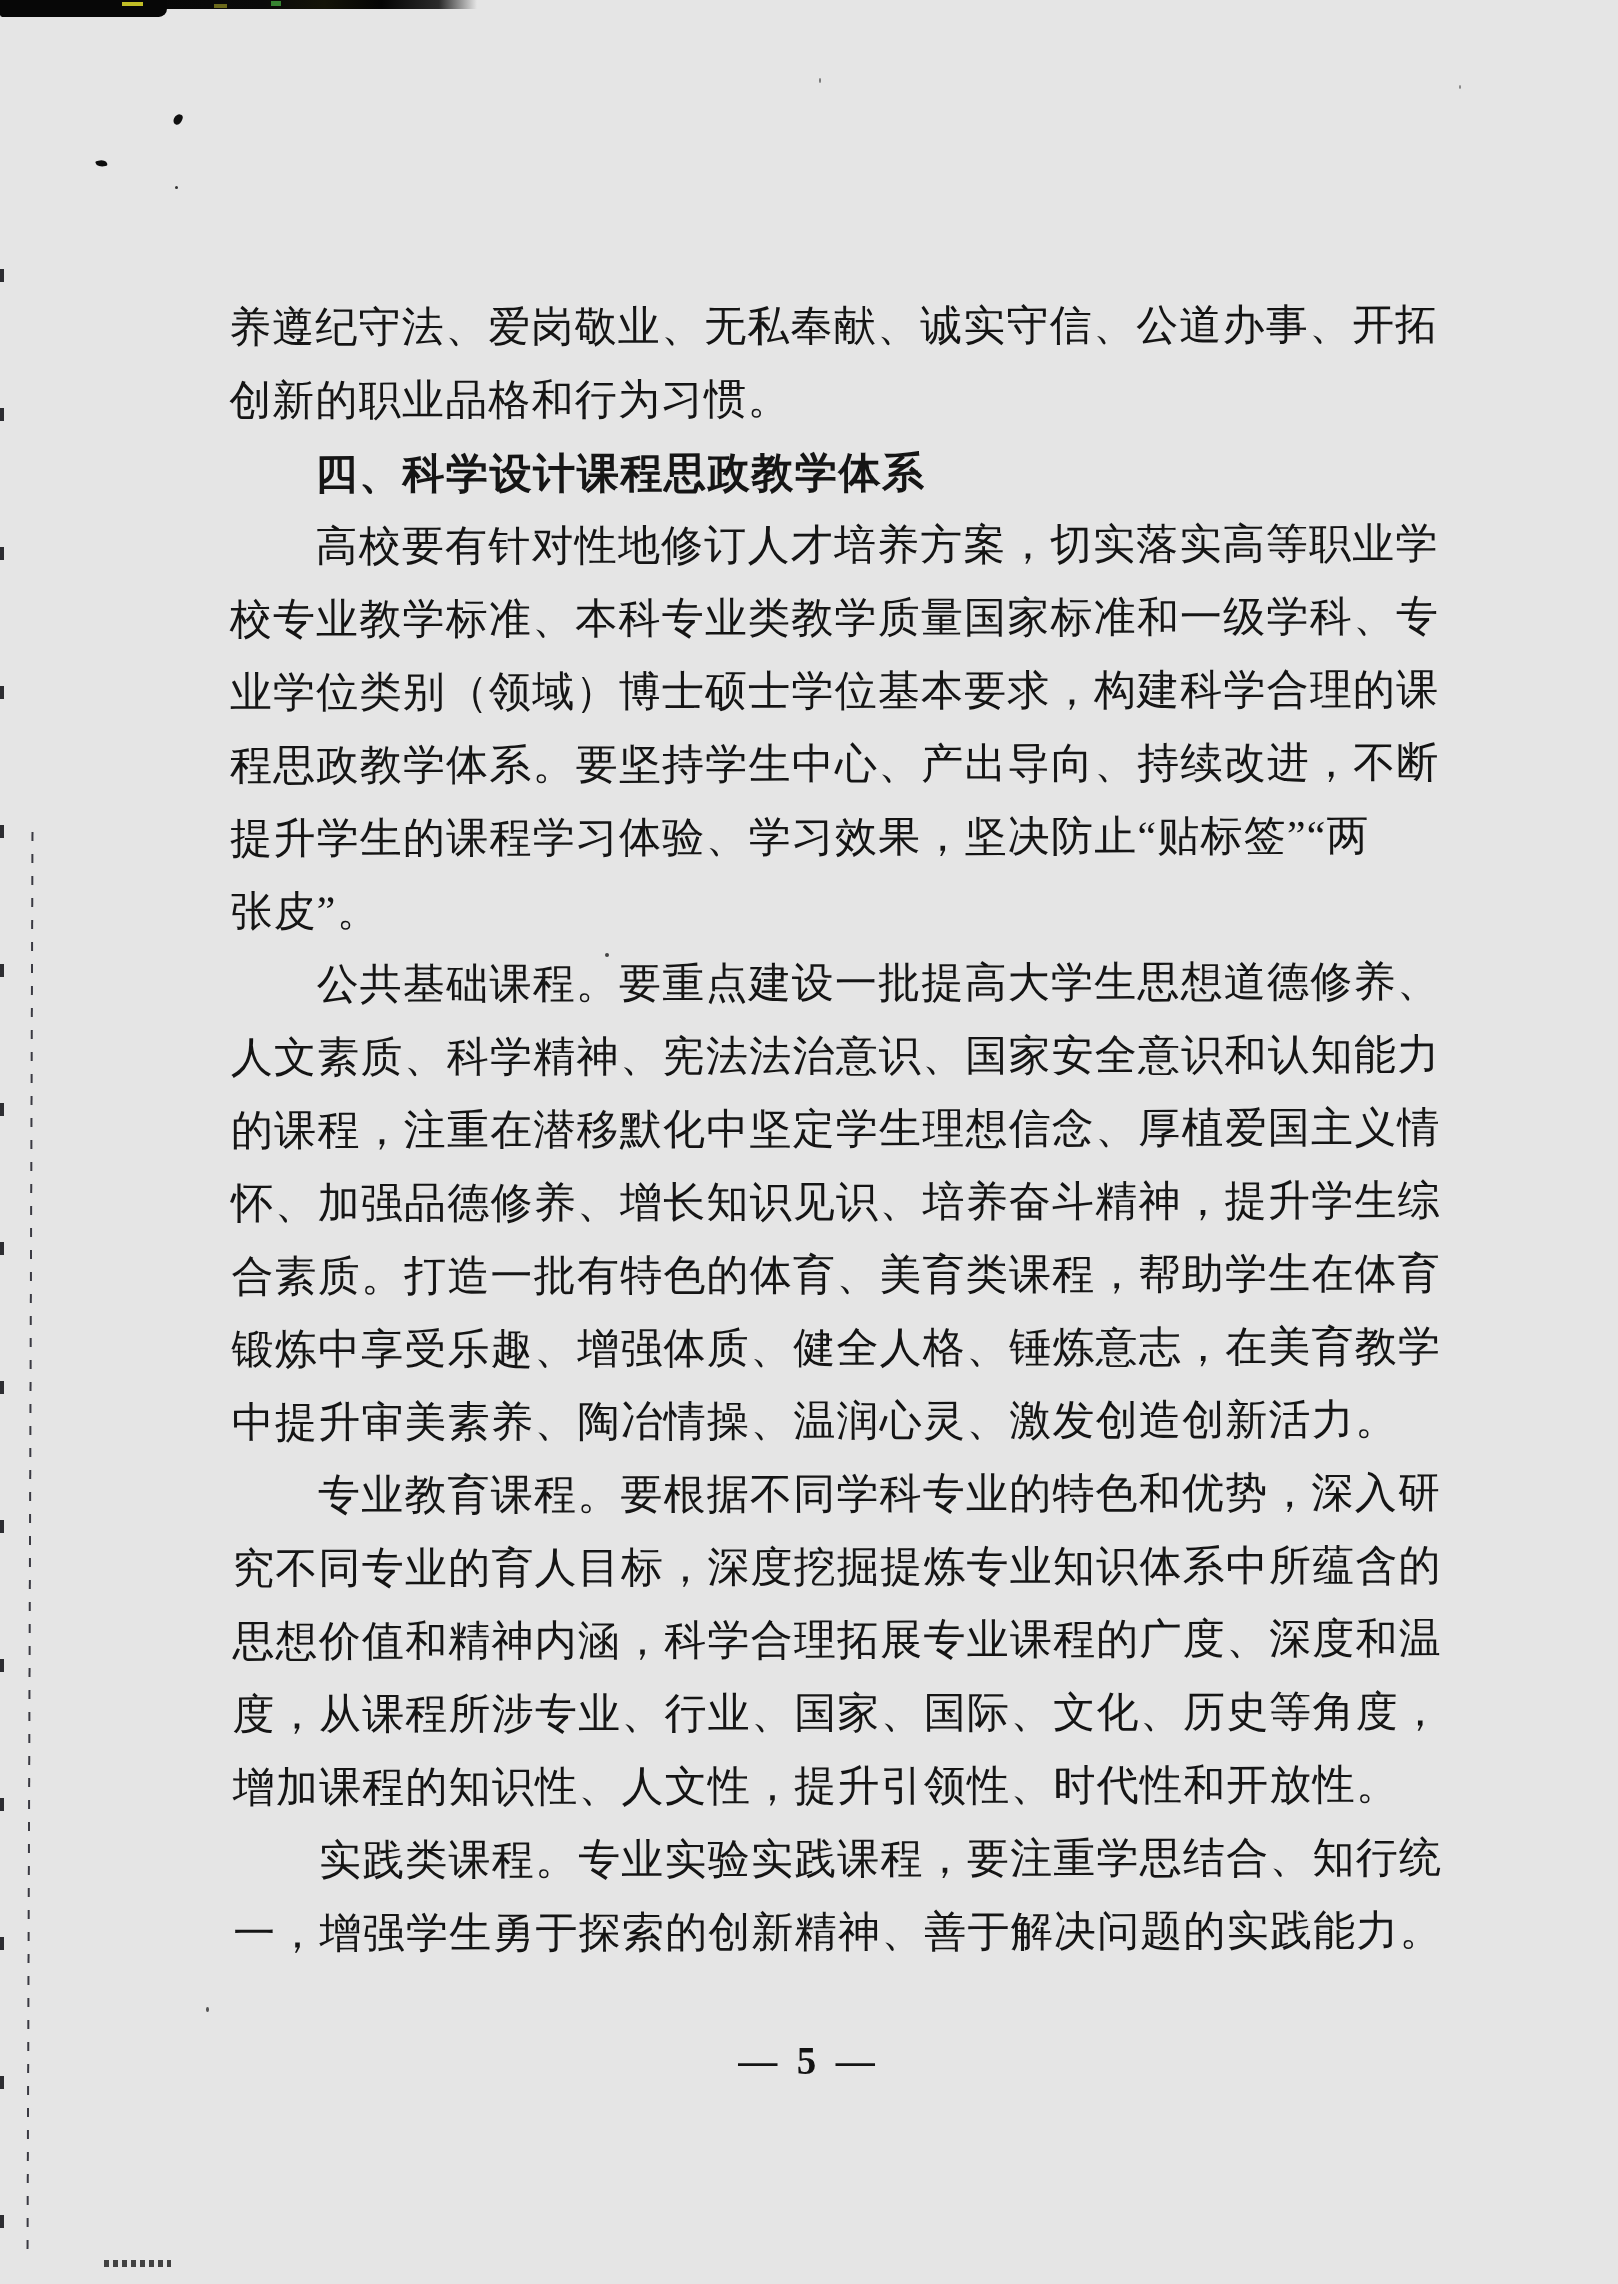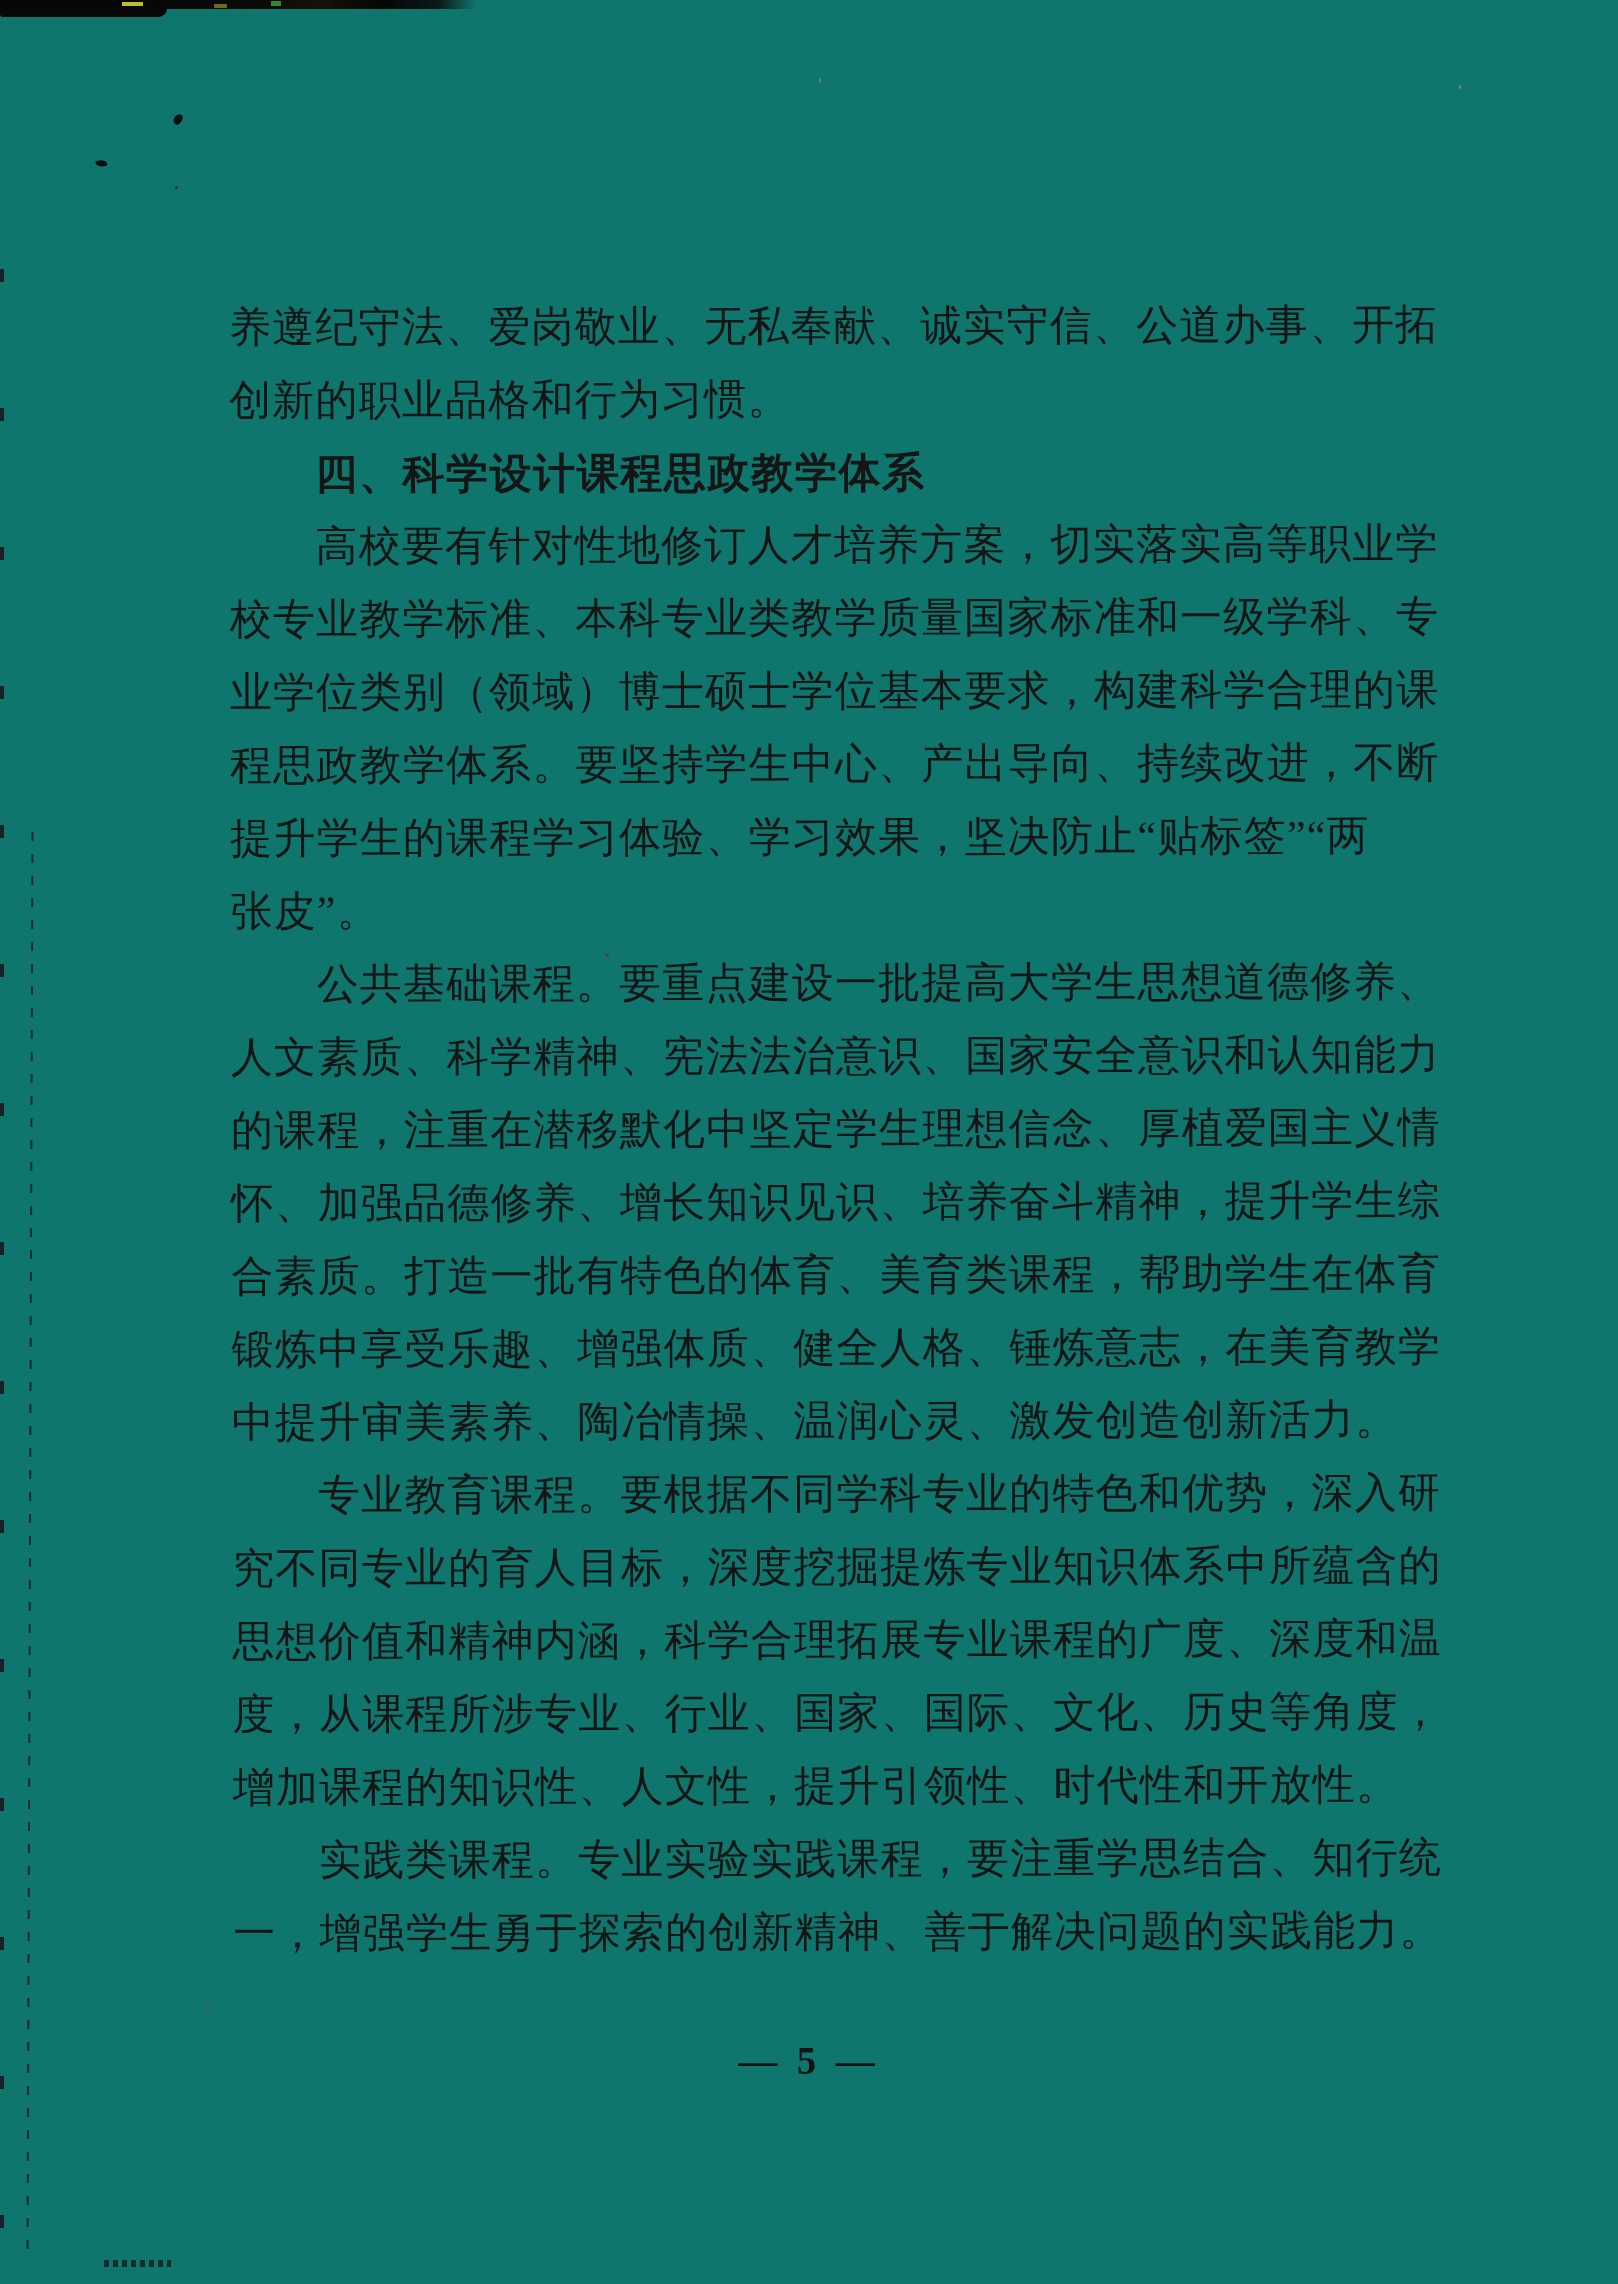--- a/index.html
+++ b/index.html
@@ -4,21 +4,21 @@
 <style>
   html, body {
     margin: 0;
     padding: 0;
     background: #ffffff;
   }
   .page {
     position: relative;
     width: 1618px;
     height: 2284px;
-    background: #0f766e;
+    background: #e5e5e5;
     overflow: hidden;
   }
 
   
   .text-block {
     position: absolute;
     left: 231px;
     top: 290px;
     width: 1199px;
     font-family: "Liberation Serif", "DejaVu Serif", serif;

